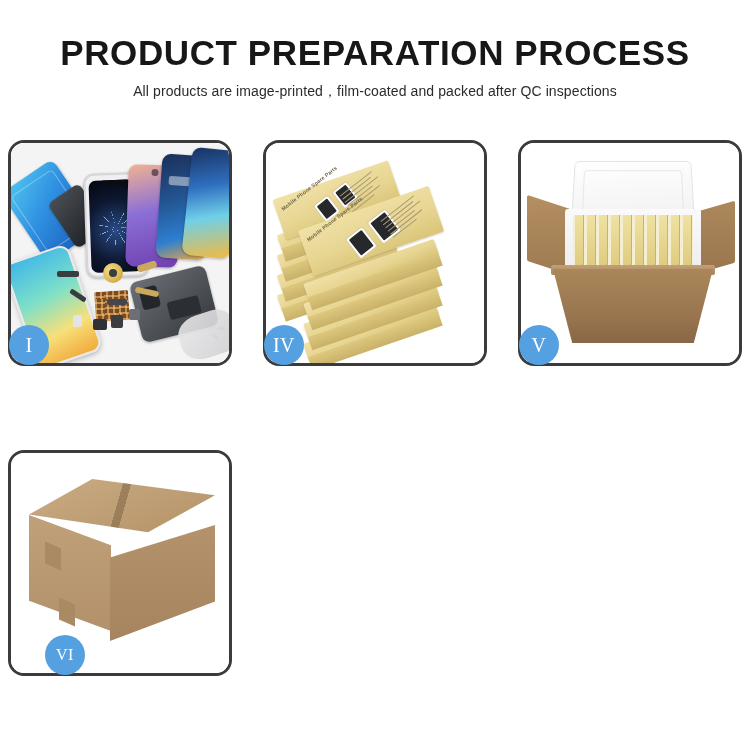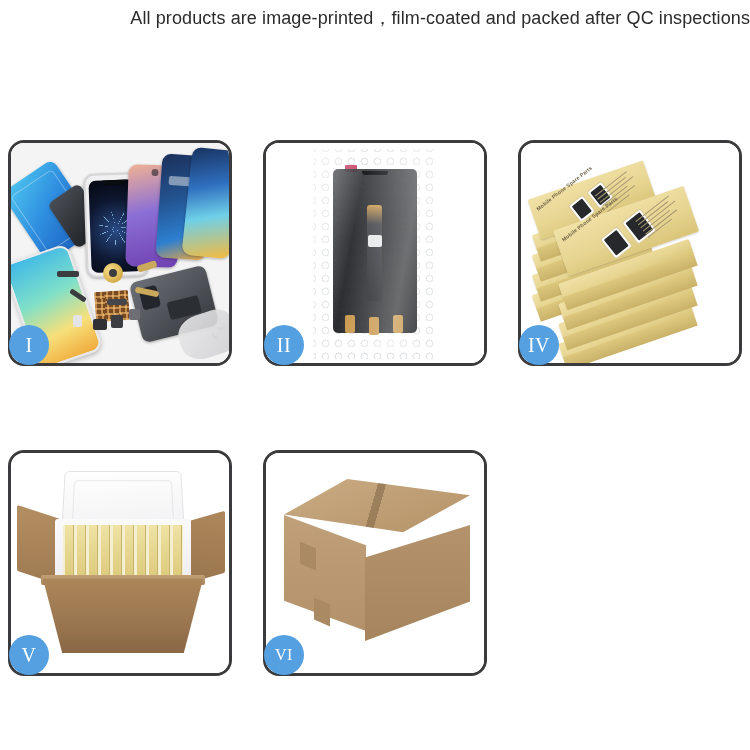--- a/index.html
+++ b/index.html
@@ -15,24 +15,23 @@
   .header{position:absolute;left:0;top:0;width:750px;text-align:center;}
   .title{
     margin:0;padding-top:33px;
     font-size:35px;line-height:40px;
     font-weight:700;color:#171717;
     letter-spacing:.6px;
     font-family:"Liberation Sans","DejaVu Sans",sans-serif;
   }
   .subtitle{
     margin:0;padding-top:9px;
-    font-size:18px;line-height:19px;
+    font-size:14px;line-height:19px;
     font-weight:400;color:#2b2b2b;
     letter-spacing:.1px;
-    text-align:right;
   }
 
   
   .grid{
     position:absolute;left:8px;top:140px;
     width:734px;height:558px;
     display:grid;
     grid-template-columns:224px 224px 224px;
     grid-template-rows:226px 226px;
     column-gap:31px;row-gap:84px;
@@ -53,21 +52,21 @@
   .badge{
     position:absolute;left:-2px;bottom:-2px;
     width:40px;height:40px;border-radius:50%;
     background:#54a0e0;
     color:#ffffff;
     display:flex;align-items:center;justify-content:center;
     font-family:"Liberation Serif","DejaVu Serif",serif;
     font-size:20px;line-height:1;letter-spacing:.5px;
     z-index:6;
   }
-  .badge.sm{font-size:16px;}
+  .badge.sm{font-size:16px;margin-left:36px;}
 
   
   .p1-bg{position:absolute;inset:0;background:#f4f4f4;}
   .phone{position:absolute;border-radius:9px;box-shadow:0 1px 3px rgba(0,0,0,.3);}
   .ph-blue{
     left:8px;top:26px;width:62px;height:84px;
     background:linear-gradient(150deg,#4fc8f0 0%,#2f8fe0 45%,#1858b8 100%);
     transform:rotate(-34deg);border-radius:8px;
   }
   .ph-blue::after{
@@ -381,20 +380,21 @@
     position:absolute;left:48px;top:148px;width:16px;height:22px;
     background:#a98a62;transform:skewY(23deg);
   }
 </style>
 </head>
 <body>
 
 <div class="page">
 
   <div class="header">
+    <h1 class="title">PRODUCT PREPARATION PROCESS</h1>
     <p class="subtitle">All products are image-printed，film-coated and packed after QC inspections</p>
   </div>
 
   <div class="grid">
 
     <div class="panel">
       <div class="panel-inner">
         <div class="p1-bg"></div>
         <div class="phone ph-blue"></div>
         <div class="phone ph-dark"></div>
@@ -418,38 +418,20 @@
         <div class="chip" style="left:100px;top:172px;width:12px;height:13px;background:#3b3d41;"></div>
         <div class="chip" style="left:118px;top:166px;width:11px;height:11px;background:#6d6f74;"></div>
         <div class="chip" style="left:96px;top:156px;width:20px;height:6px;background:#44464b;"></div>
         <div class="chip" style="left:206px;top:184px;width:8px;height:3px;background:#b9bbc0;"></div>
         <div class="chip" style="left:200px;top:192px;width:8px;height:3px;background:#b9bbc0;transform:rotate(40deg);"></div>
         <div class="hand"></div>
       </div>
       <div class="badge">I</div>
     </div>
 
-    <div class="panel">
-      <div class="panel-inner">
-        <div class="p2-bg"></div>
-        <div class="bubblebag">
-          <div class="p2-label"></div>
-        </div>
-        <div class="p2-screen"></div>
-        <div class="p2-flex"></div>
-        <div class="p2-ic"></div>
-        <div class="p2-tab">
-          <span class="t" style="left:0;top:0;"></span>
-          <span class="t" style="left:24px;top:2px;"></span>
-          <span class="t" style="left:48px;top:0;"></span>
-        </div>
-        <div class="p2-gloss"></div>
-      </div>
-      <div class="badge">II</div>
-    </div>
 
 
     <div class="panel">
       <div class="panel-inner p4">
 
         <div class="sbox" style="left:10px;top:132px;width:122px;height:16px;transform:rotate(-19deg);">
             <div class="side"></div>
           </div>
         <div class="sbox" style="left:10px;top:112px;width:122px;height:16px;transform:rotate(-19deg);">
             <div class="side"></div>

